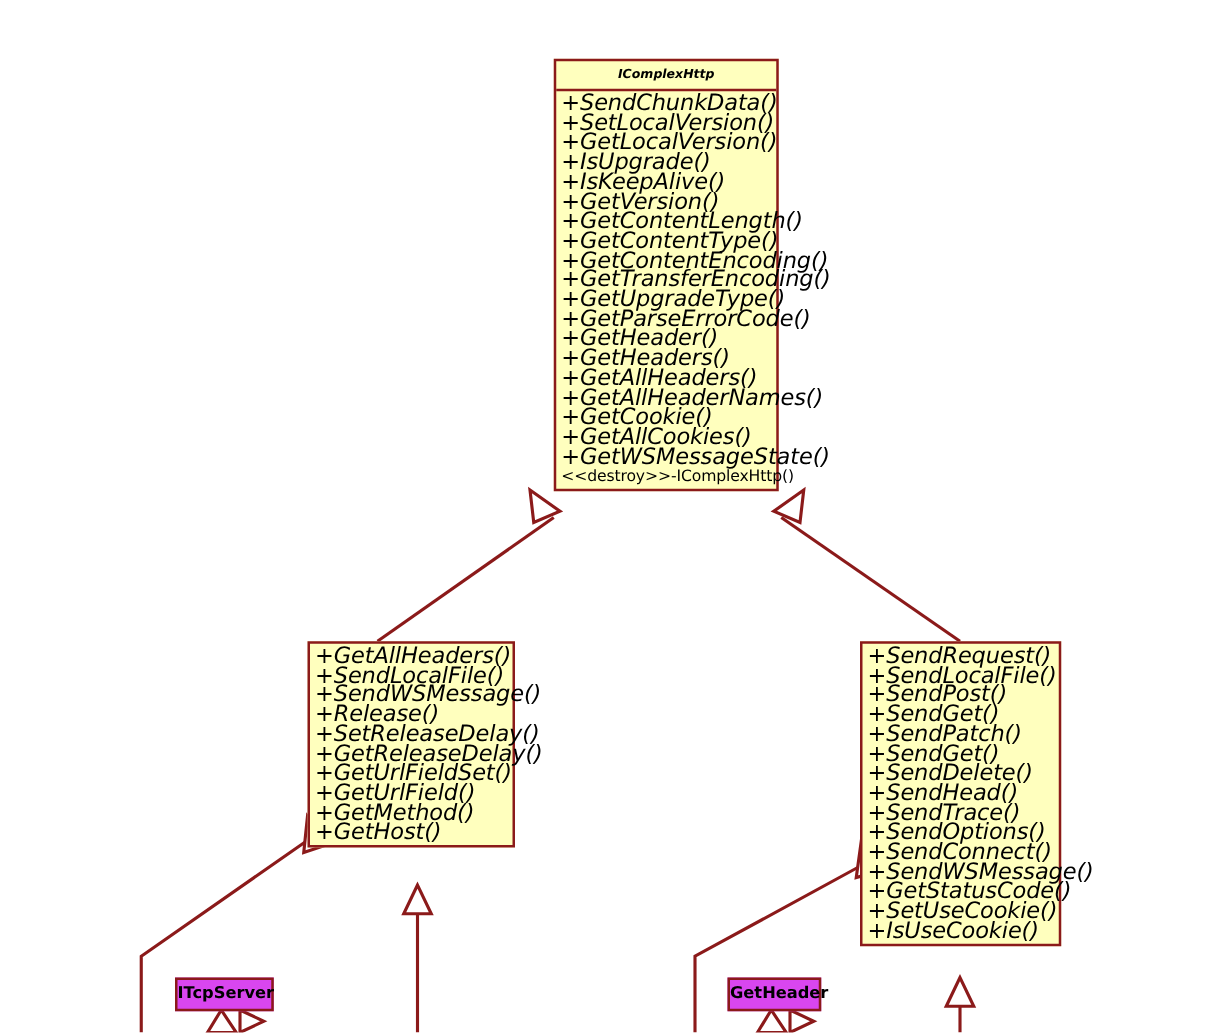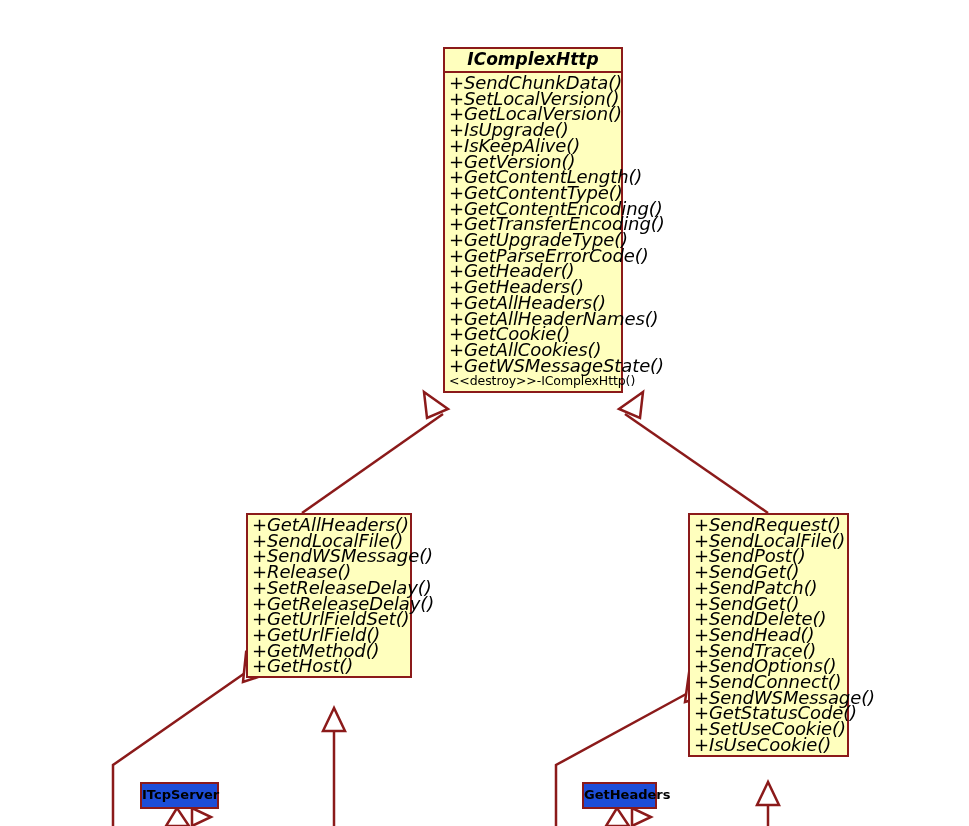--- a/index.html
+++ b/index.html
@@ -19,21 +19,21 @@
     border:2px solid #8B1A1A;
     background:#FFFFBE;
     z-index:5;
   }
   .uml-class .title{
     box-sizing:border-box;
     width:100%;
     text-align:center;
     font-weight:bold;
     font-style:italic;
-    font-size:17px;
+    font-size:10px;
     color:#000000;
     padding:3px 4px 4px 4px;
     border-bottom:2px solid #8B1A1A;
     line-height:15px;
     white-space:nowrap;
   }
   .uml-class .members{
     padding:2px 0 2px 4px;
   }
   .uml-class .member{
@@ -47,21 +47,21 @@
   .uml-class .member.plain{
     font-style:normal;
     font-size:12.5px;
   }
 
   
   .uml-simple{
     position:absolute;
     box-sizing:border-box;
     border:2px solid #8B1A1A;
-    background:#1d4ed8;
+    background:#d946ef;
     z-index:5;
     text-align:center;
     font-weight:bold;
     font-size:13px;
     color:#000000;
     line-height:22px;
     white-space:nowrap;
   }
 </style>
 </head>
@@ -171,16 +171,16 @@
       <div class="member">+SetUseCookie()</div>
       <div class="member">+IsUseCookie()</div>
     </div>
   </div>
 
   <div class="uml-simple" style="left:140px;top:782px;width:79px;height:27px;">
     <span>ITcpServer</span>
   </div>
 
   <div class="uml-simple" style="left:582px;top:782px;width:75px;height:27px;">
-    <span>GetHeaders</span>
+    <span>GetHeader</span>
   </div>
 
 </div>
 
 </body></html>

